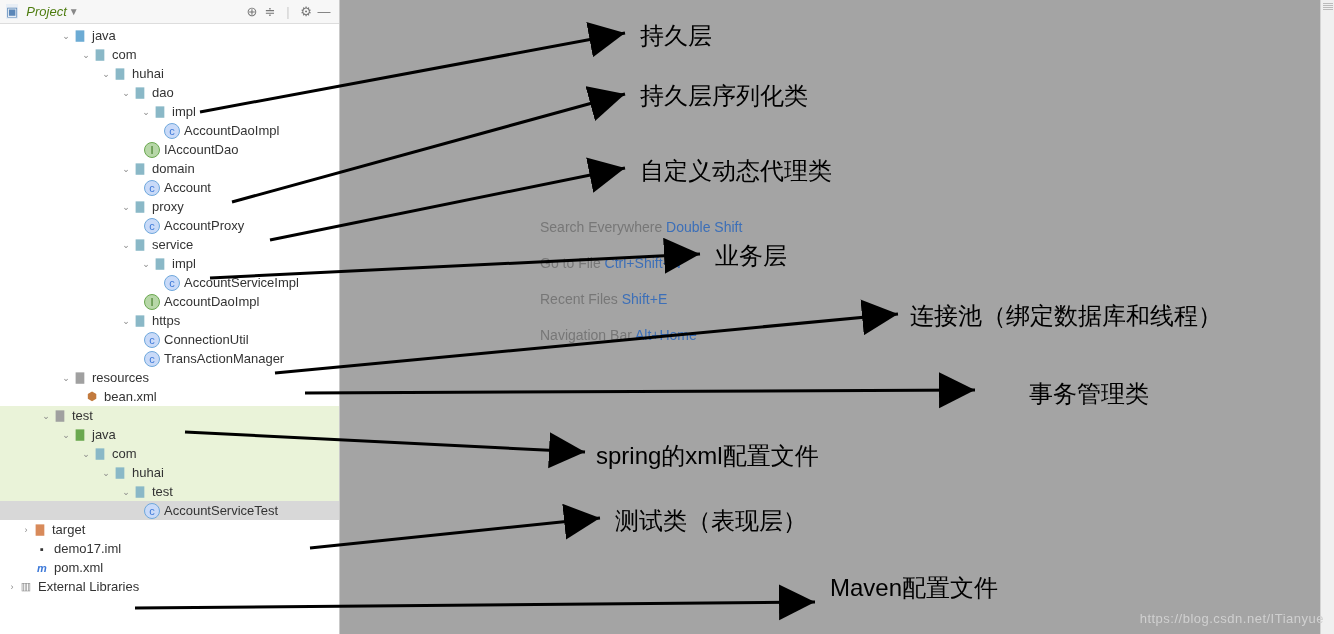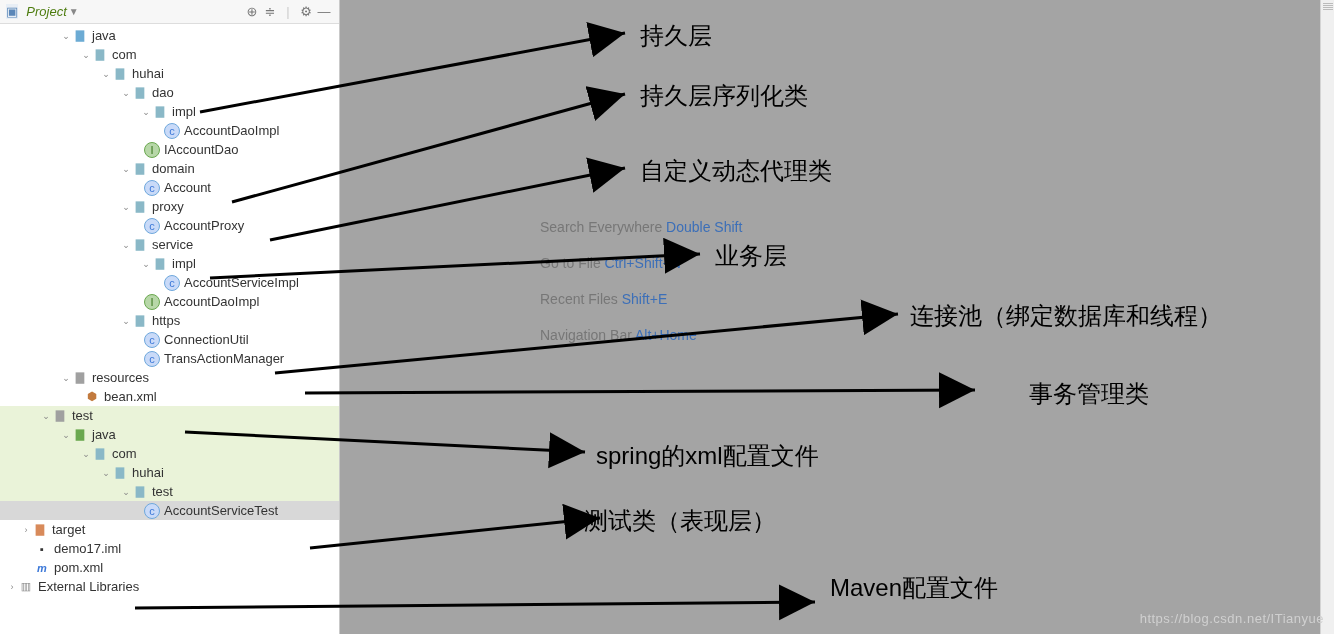--- a/index.html
+++ b/index.html
@@ -208,21 +208,21 @@
   </div>
 </div>
 
 <div class="annot" style="left:640px; top:20px">持久层</div>
 <div class="annot" style="left:640px; top:80px">持久层序列化类</div>
 <div class="annot" style="left:640px; top:155px">自定义动态代理类</div>
 <div class="annot" style="left:715px; top:240px">业务层</div>
 <div class="annot" style="left:910px; top:300px">连接池（绑定数据库和线程）</div>
 <div class="annot" style="left:1029px; top:378px">事务管理类</div>
 <div class="annot" style="left:596px; top:440px">spring的xml配置文件</div>
-<div class="annot" style="left:584px; top:505px">测试类（表现层）</div>
+<div class="annot" style="left:615px; top:505px">测试类（表现层）</div>
 <div class="annot" style="left:830px; top:572px">Maven配置文件</div>
 
 <svg class="arrows">
   <defs>
     <marker id="ah" markerWidth="14" markerHeight="14" refX="12" refY="6" orient="auto">
       <path d="M0,0 L12,6 L0,12 Z" fill="#000"></path>
     </marker>
   </defs>
   <line x1="200" y1="112" x2="625" y2="33" stroke="#000" stroke-width="3" marker-end="url(#ah)"></line>
   <line x1="232" y1="202" x2="625" y2="94" stroke="#000" stroke-width="3" marker-end="url(#ah)"></line>

